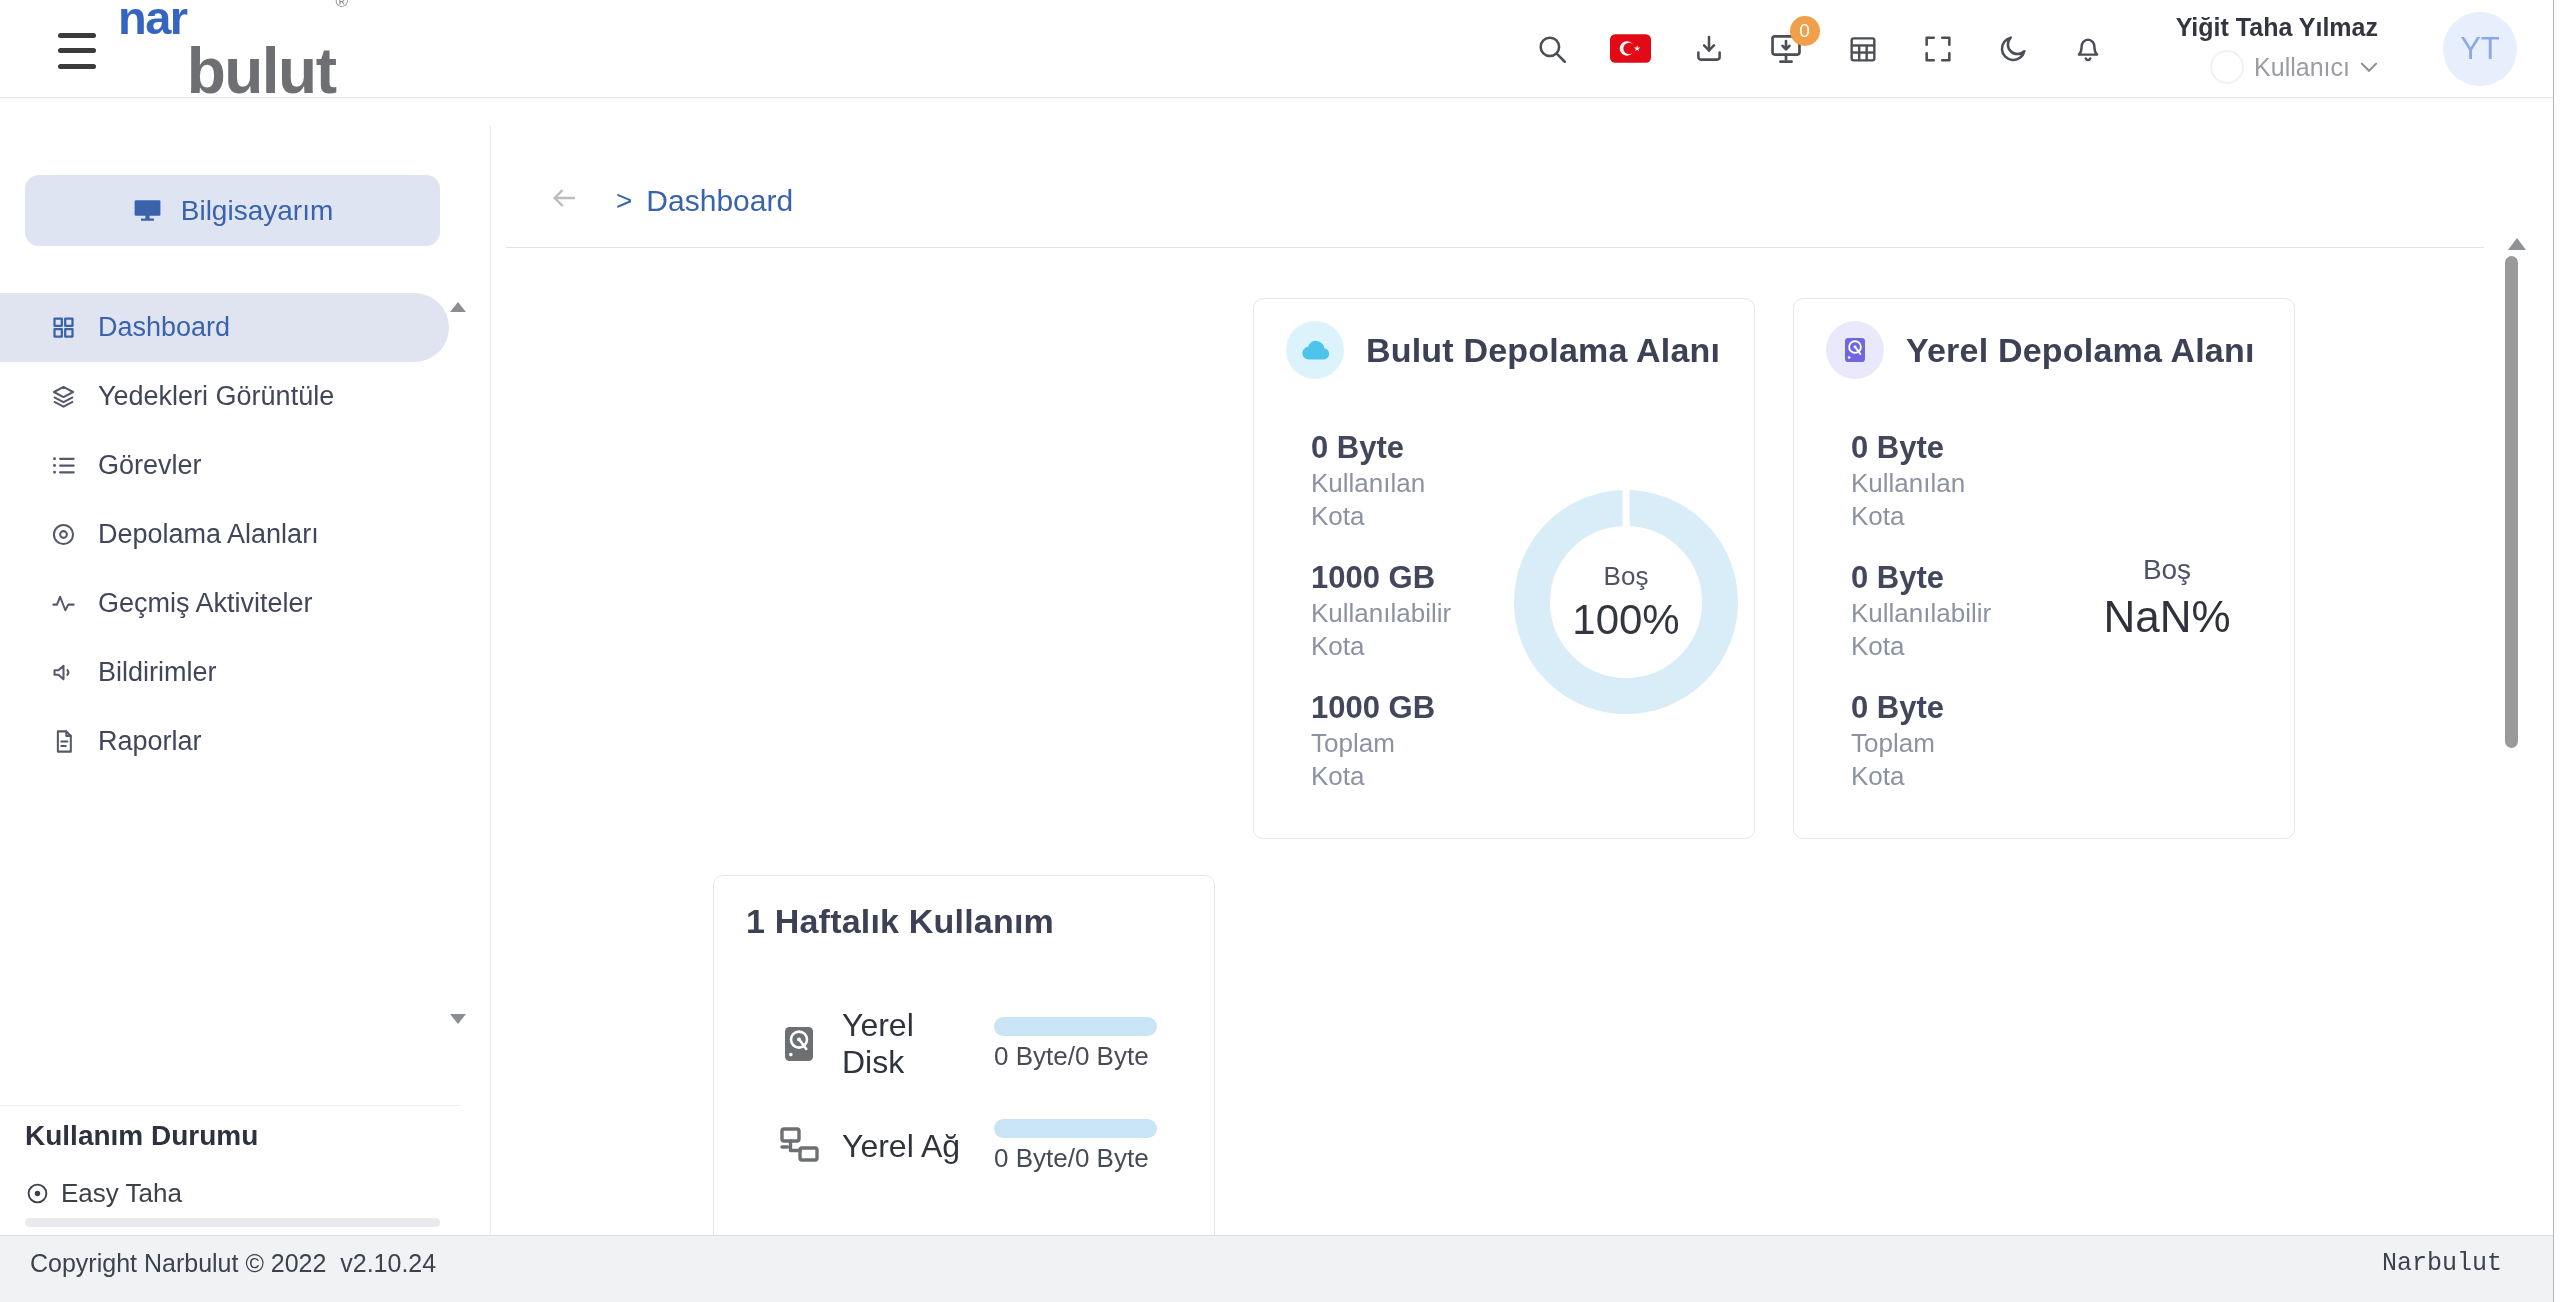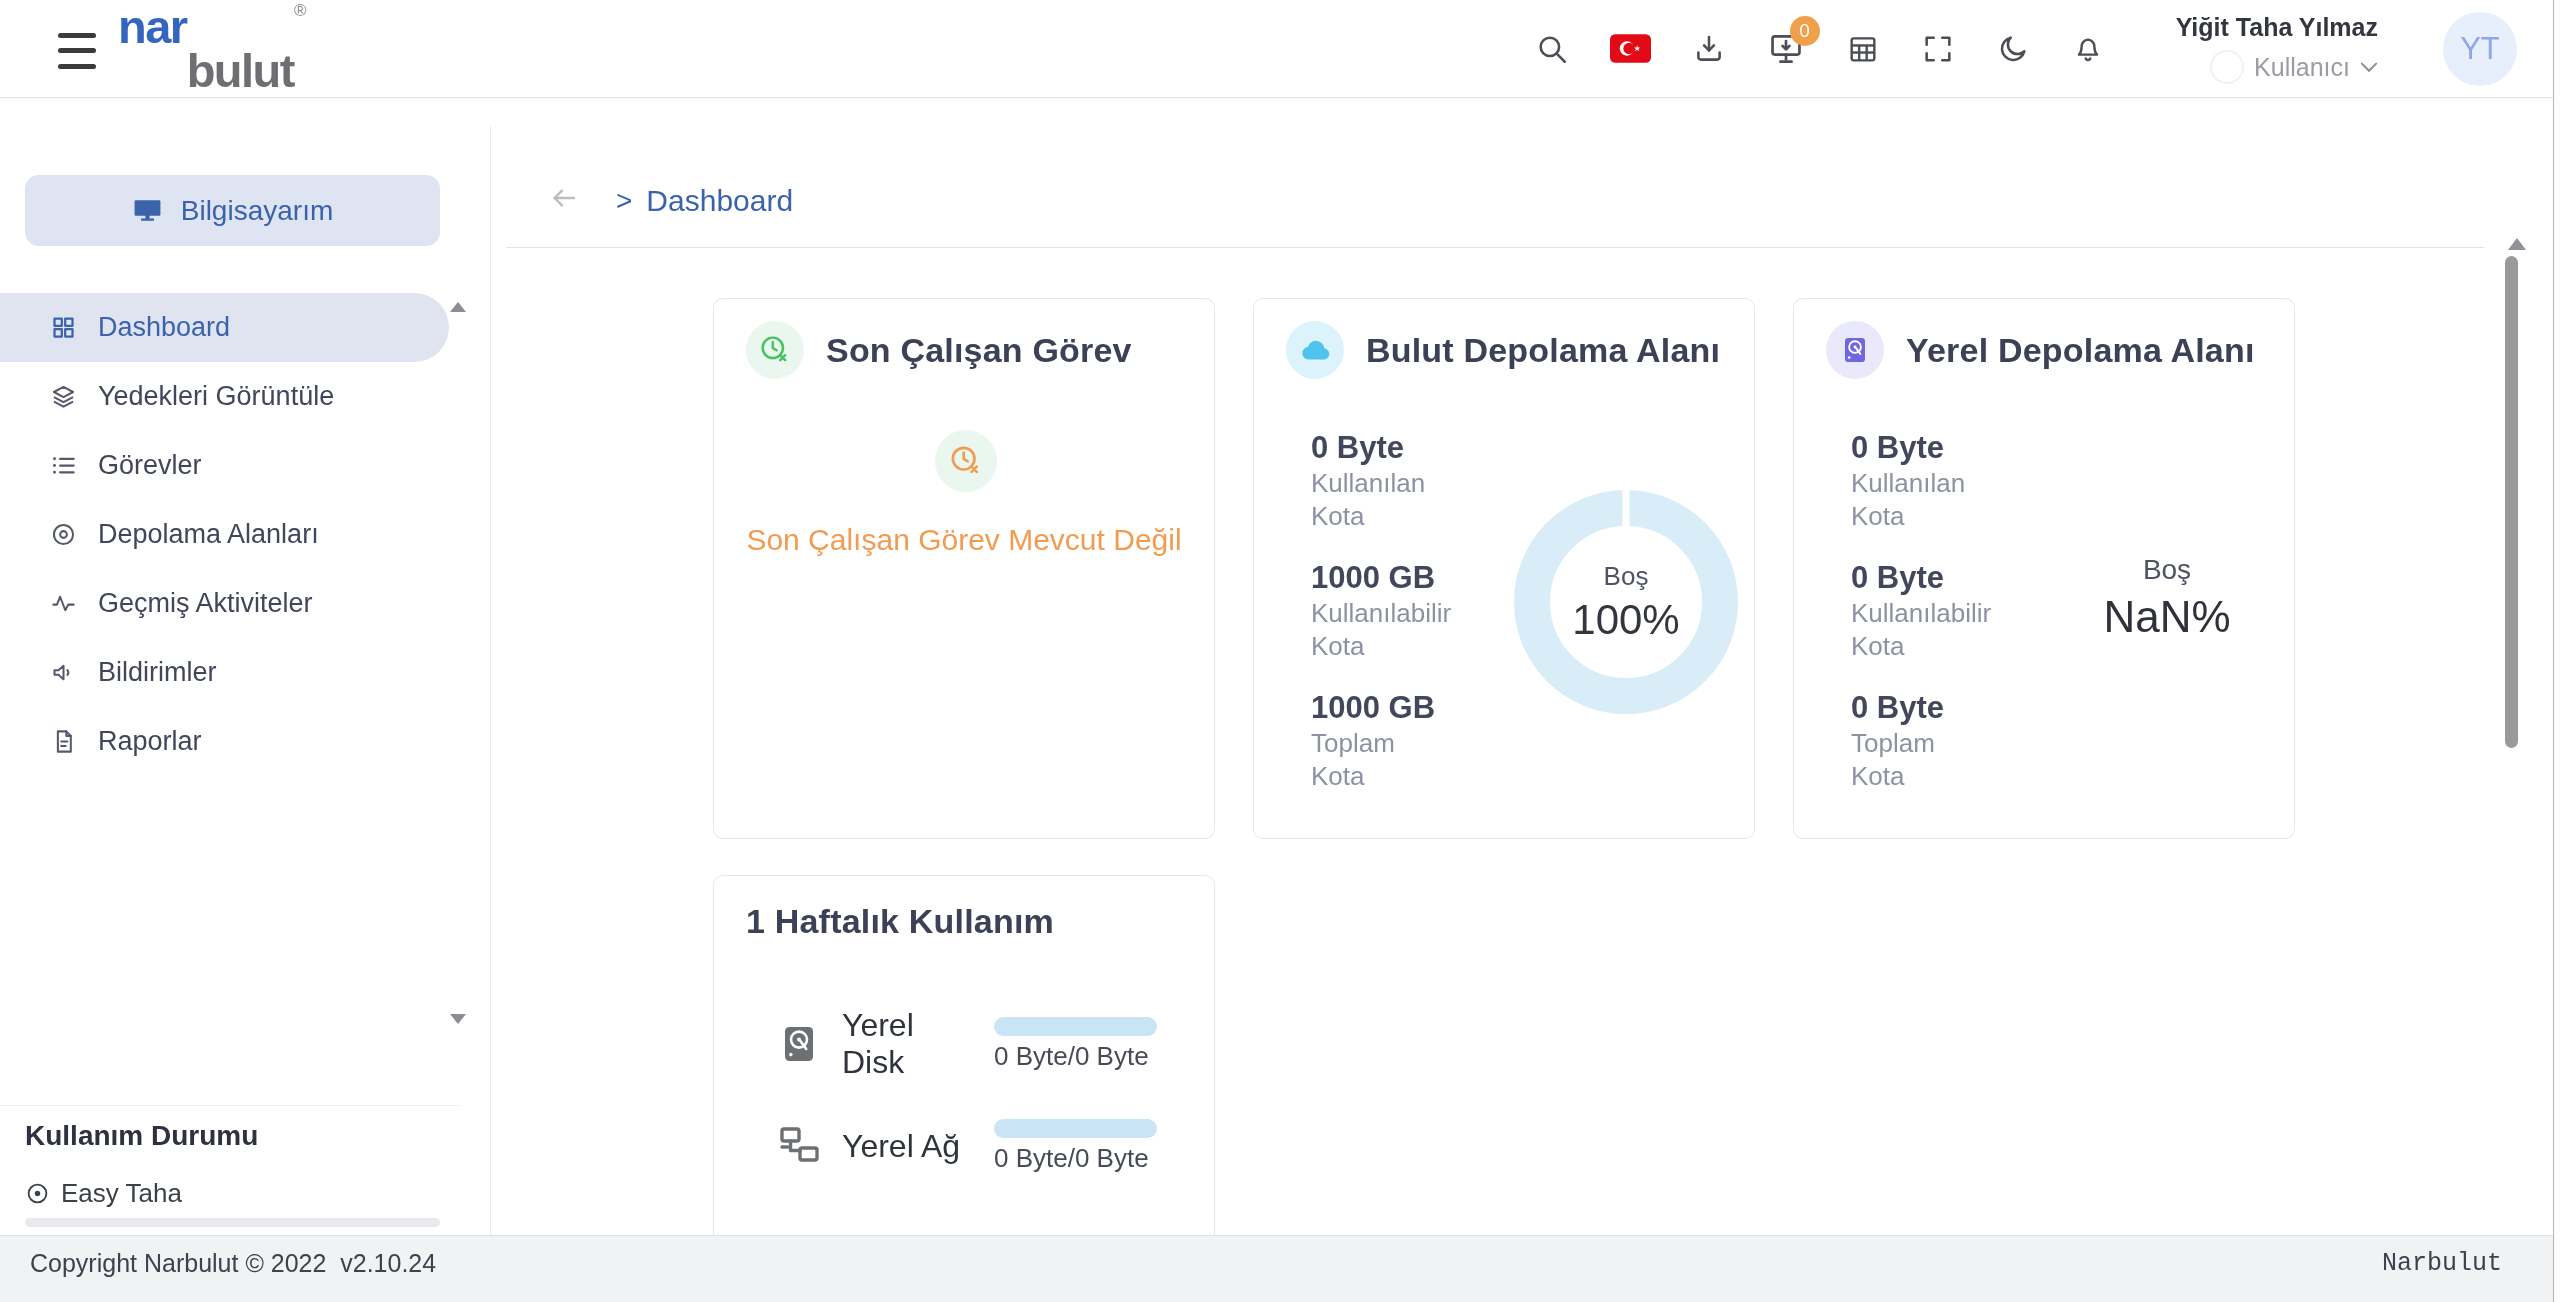--- a/index.html
+++ b/index.html
@@ -9,21 +9,21 @@
 
   
   .header { position:absolute; left:0; top:0; width:2560px; height:98px; background:#fff;
             border-bottom:1px solid #e2e6ec; box-shadow:0 2px 5px rgba(40,60,90,.04);
             display:flex; align-items:center; padding:0 43px 0 58px; z-index:5; }
   .hamburger { width:44px; height:36px; display:flex; flex-direction:column; justify-content:space-between;
                background:none; border:none; cursor:pointer; margin-top:4px; }
   .hamburger span { display:block; width:38px; height:5px; border-radius:3px; background:#3b3b3d; }
   .logo { display:flex; align-items:flex-start; margin-left:16px; background:none; border:none; cursor:pointer; }
   .logo .nar { font-size:47px; font-weight:bold; letter-spacing:-1.5px; color:var(--logo-blue); }
-  .logo .bulut { font-size:47px; font-weight:bold; letter-spacing:-1.5px; color:var(--logo-gray);margin-top:44px; }
+  .logo .bulut { font-size:64px; font-weight:bold; letter-spacing:-1.5px; color:var(--logo-gray);margin-top:44px; }
   .logo .reg { font-size:17px; color:#8a8b8e; margin-top:2px; }
   .header-actions { margin-left:auto; display:flex; align-items:center; gap:41px; }
   .hbtn { background:none; border:none; cursor:pointer; display:flex; align-items:center; justify-content:center;
           color:var(--icon-gray); position:relative; padding:0; }
   .hbtn svg { display:block; }
   .badge { position:absolute; top:-14px; right:-15px; min-width:30px; height:30px; border-radius:15px;
            background:var(--badge-orange); color:#fff; font-size:19px; display:flex; align-items:center;
            justify-content:center; padding:0 6px; }
   .user-block { display:flex; flex-direction:column; align-items:flex-end; margin-left:30px; cursor:pointer; }
   .user-name { font-size:25px; font-weight:bold; color:#33363f; }
@@ -305,40 +305,20 @@
           <path d="M19.5 12H5"></path>
           <path d="M10.5 6.5 5 12l5.5 5.5"></path>
         </svg>
     </button>
     <div class="breadcrumb">
       <span class="crumb-sep">&gt;</span>
       <span class="crumb-current">Dashboard</span>
     </div>
     <div class="content-divider"></div>
 
-    <div class="card" style="left:221px; top:172px; width:502px; height:541px;">
-      <div class="card-head">
-        <span class="icon-circle" style="background:var(--green-bg);">
-          <svg width="32" height="32" viewBox="0 0 22 22" fill="none" stroke="var(--green)" stroke-width="1.7" stroke-linecap="round" stroke-linejoin="round">
-              <circle cx="9.5" cy="9.5" r="7"></circle>
-              <path d="M9.5 5.5v4.2l2.6 1.5"></path>
-              <path d="m14.6 14.6 3.4 3.4M18 14.6l-3.4 3.4"></path>
-            </svg>
-        </span>
-        <span class="card-title">Son Çalışan Görev</span>
-      </div>
-      <div class="empty-circle">
-        <svg width="34" height="34" viewBox="0 0 22 22" fill="none" stroke="var(--orange)" stroke-width="1.7" stroke-linecap="round" stroke-linejoin="round">
-            <circle cx="9.5" cy="9.5" r="7"></circle>
-            <path d="M9.5 5.5v4.2l2.6 1.5"></path>
-            <path d="m14.6 14.6 3.4 3.4M18 14.6l-3.4 3.4"></path>
-          </svg>
-      </div>
-      <div class="empty-msg">Son Çalışan Görev Mevcut Değil</div>
-    </div>
 
     <div class="card" style="left:761px; top:172px; width:502px; height:541px;">
       <div class="card-head">
         <span class="icon-circle" style="background:var(--cloud-bg);">
           <svg width="33" height="33" viewBox="0 0 24 24" fill="var(--cloud-blue)">
               <path d="M7 18.5a4.6 4.6 0 0 1-.5-9.17A6.1 6.1 0 0 1 18.4 10.4 3.9 3.9 0 0 1 17.4 18.5H7z"></path>
             </svg>
         </span>
         <span class="card-title">Bulut Depolama Alanı</span>
       </div>

